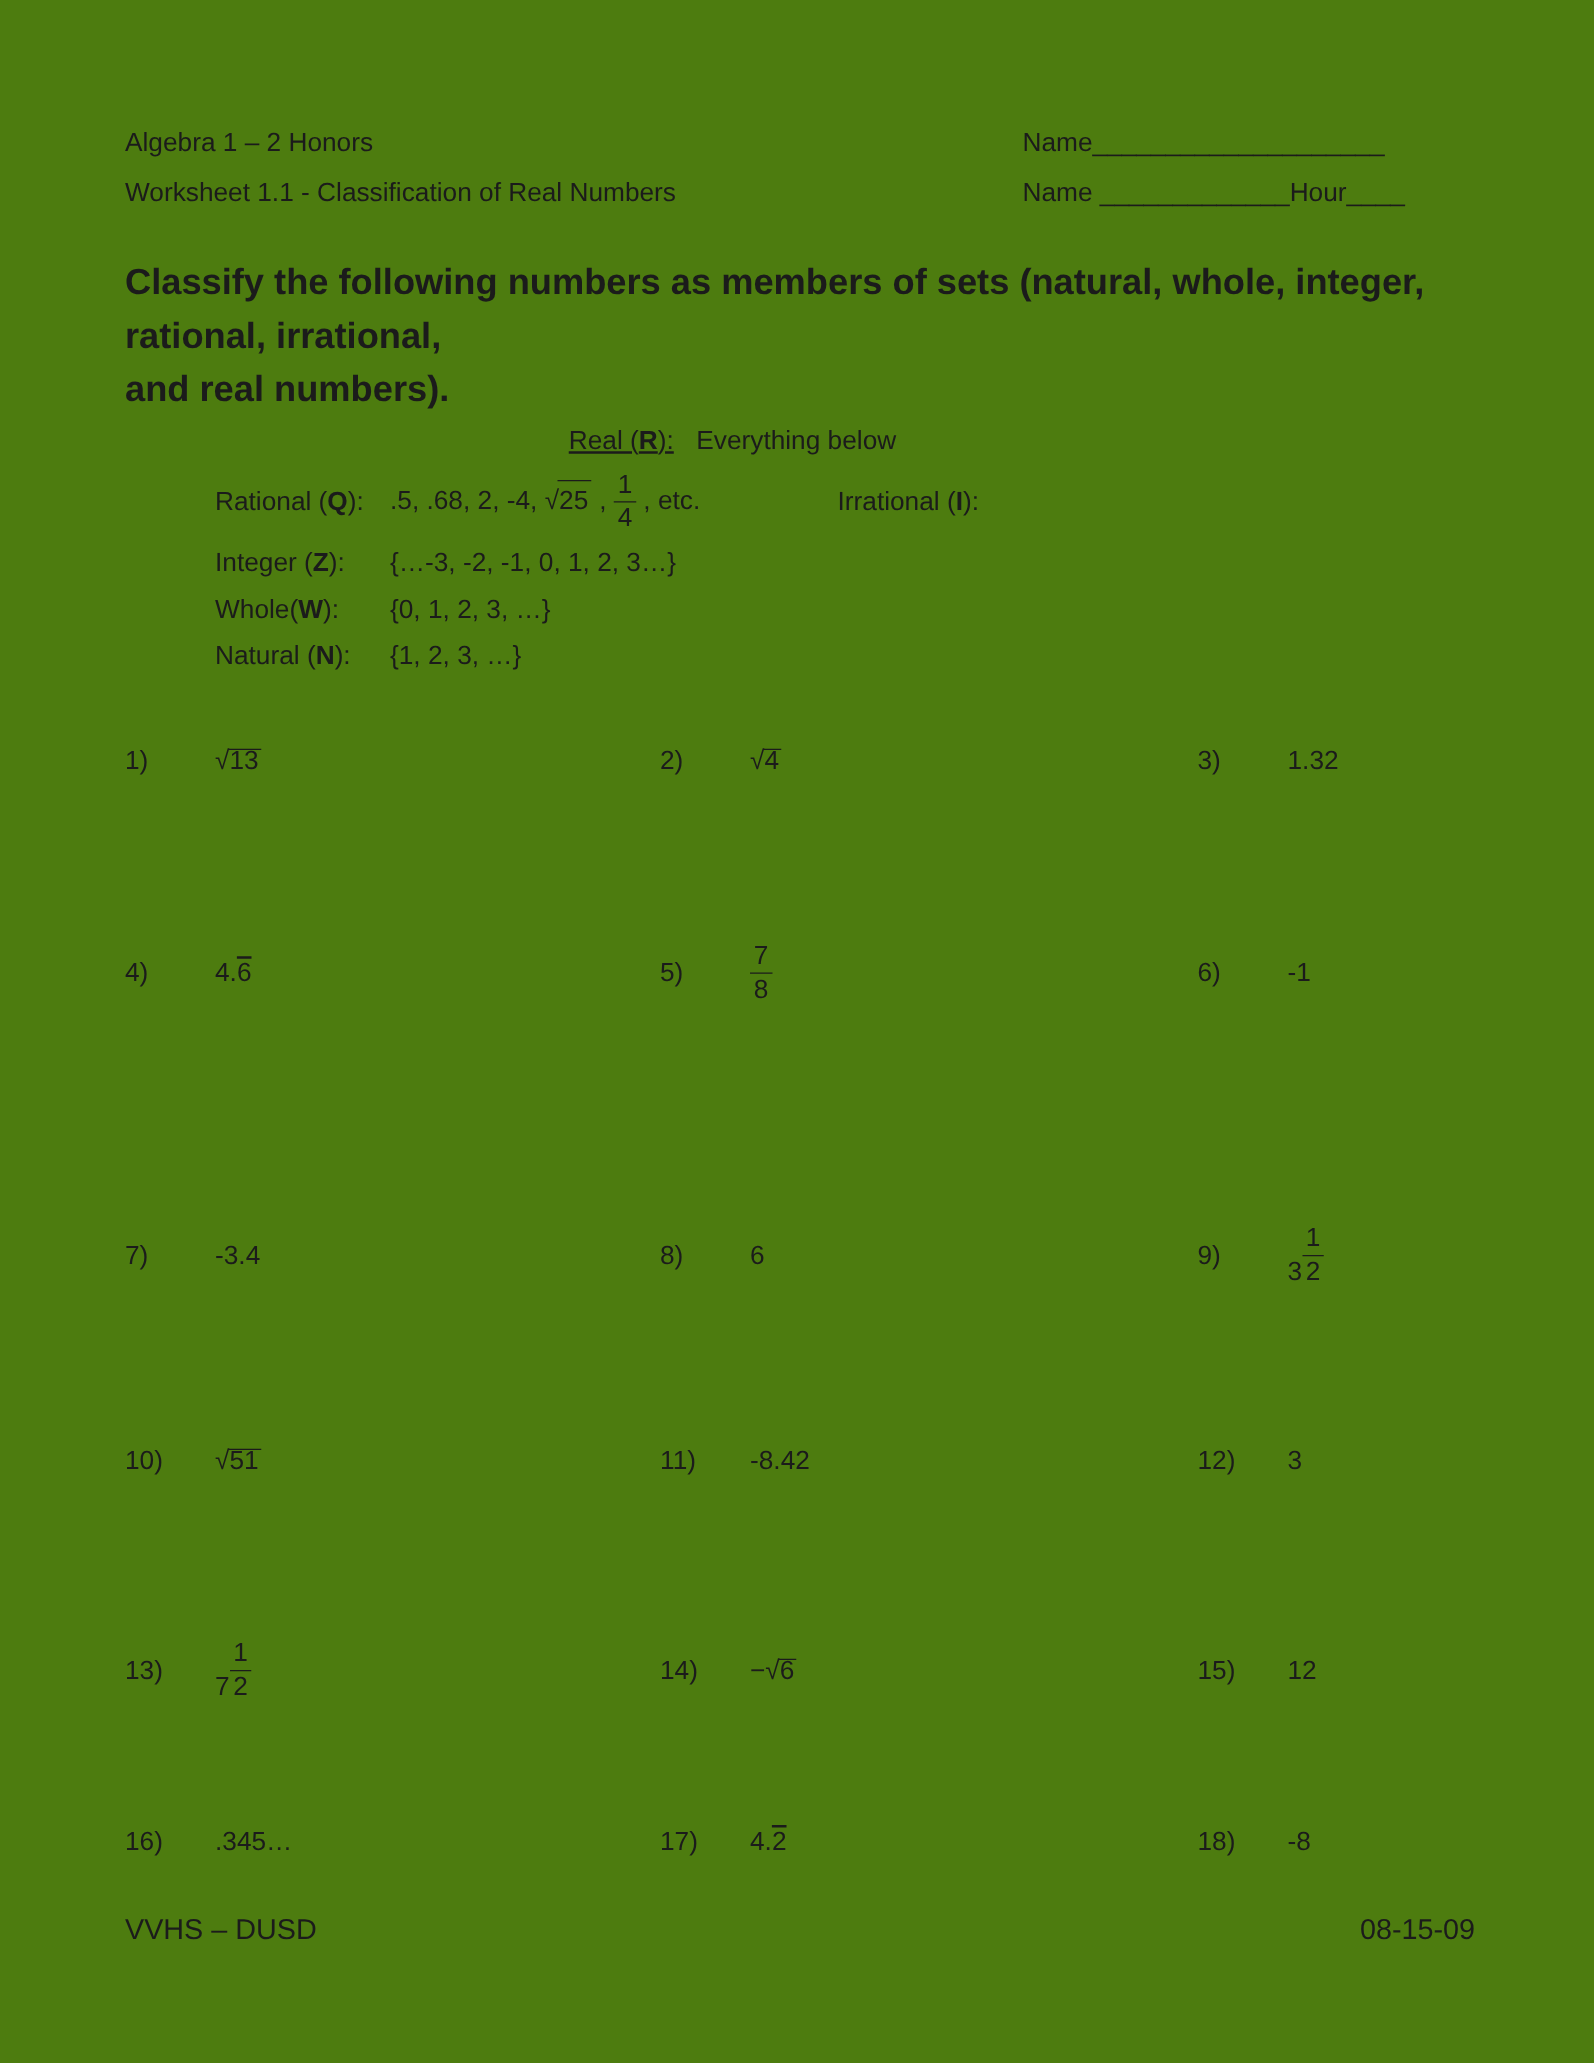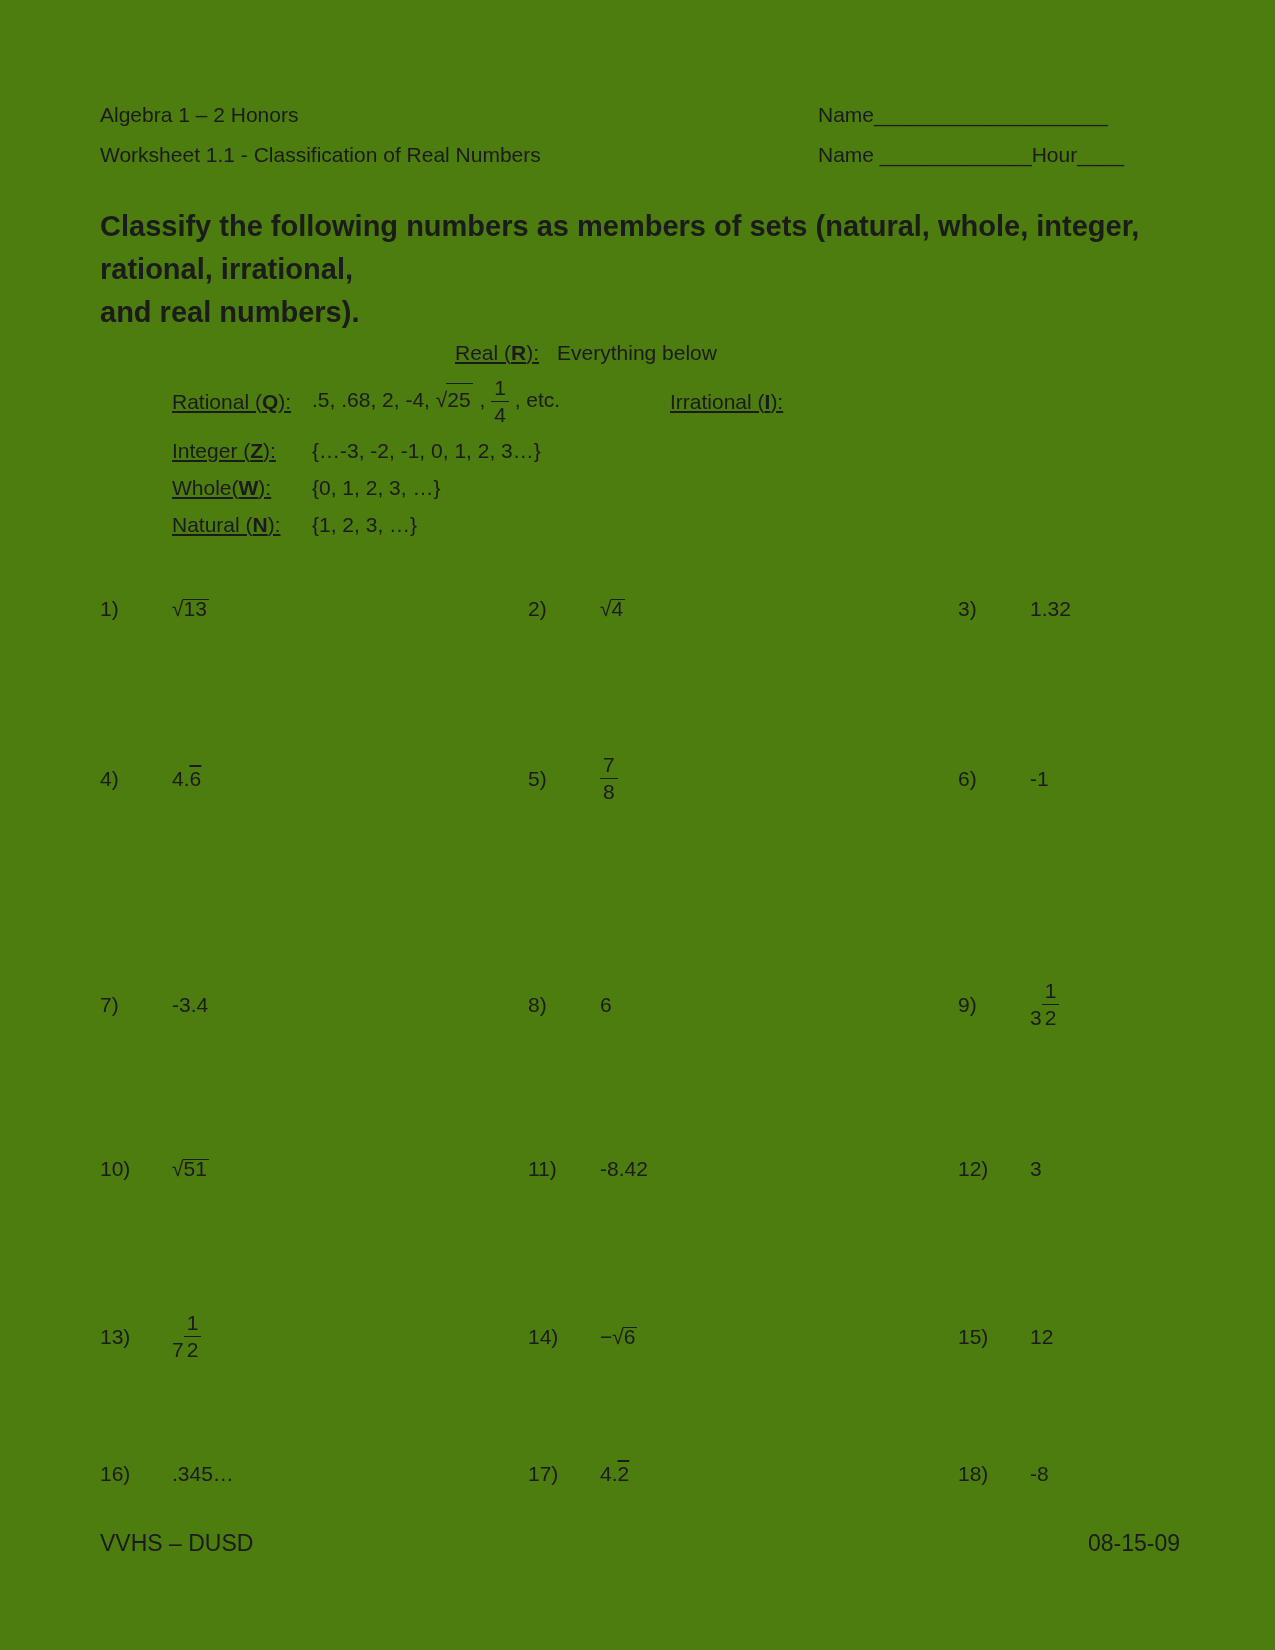--- a/index.html
+++ b/index.html
@@ -19,21 +19,21 @@
   .instructions span { display:block; }
   
   .real-line { margin-top:2px; padding-left:455px; line-height:34px; }
   .real-desc { margin-left:18px; }
   .underl { text-decoration:underline; }
   .bl { font-weight:bold; }
   .def-row { padding-left:172px; line-height:37px; }
   .def-row-rational { display:flex; margin-top:5px; height:52px; align-items:center; }
   .def-item-rational { width:498px; display:flex; align-items:center; }
   .def-item-irrational { display:flex; align-items:center;flex-direction:column; }
-  .def-label { display:inline-block; width:140px; text-decoration:underline; }
+  .def-label { display:inline-block; width:140px; }
   .def-item-irrational .def-label { width:auto; margin-right:14px; }
   .def-row-plain { margin-top:0; }
   .def-row-first-plain { margin-top:5px; }
   
   .sqrt { white-space:nowrap; display:inline-block; }
   .radsign { display:inline; }
   .rad { position:relative; display:inline-block; padding:0 3px 0 1px; margin-left:-1px; }
   .rad::before { content:""; position:absolute; left:0; right:1px; top:2px; border-top:1.6px solid currentColor; }
   .rep { text-decoration:overline; }
   .frac { display:inline-flex; flex-direction:column; align-items:center; vertical-align:middle; line-height:24px; }

